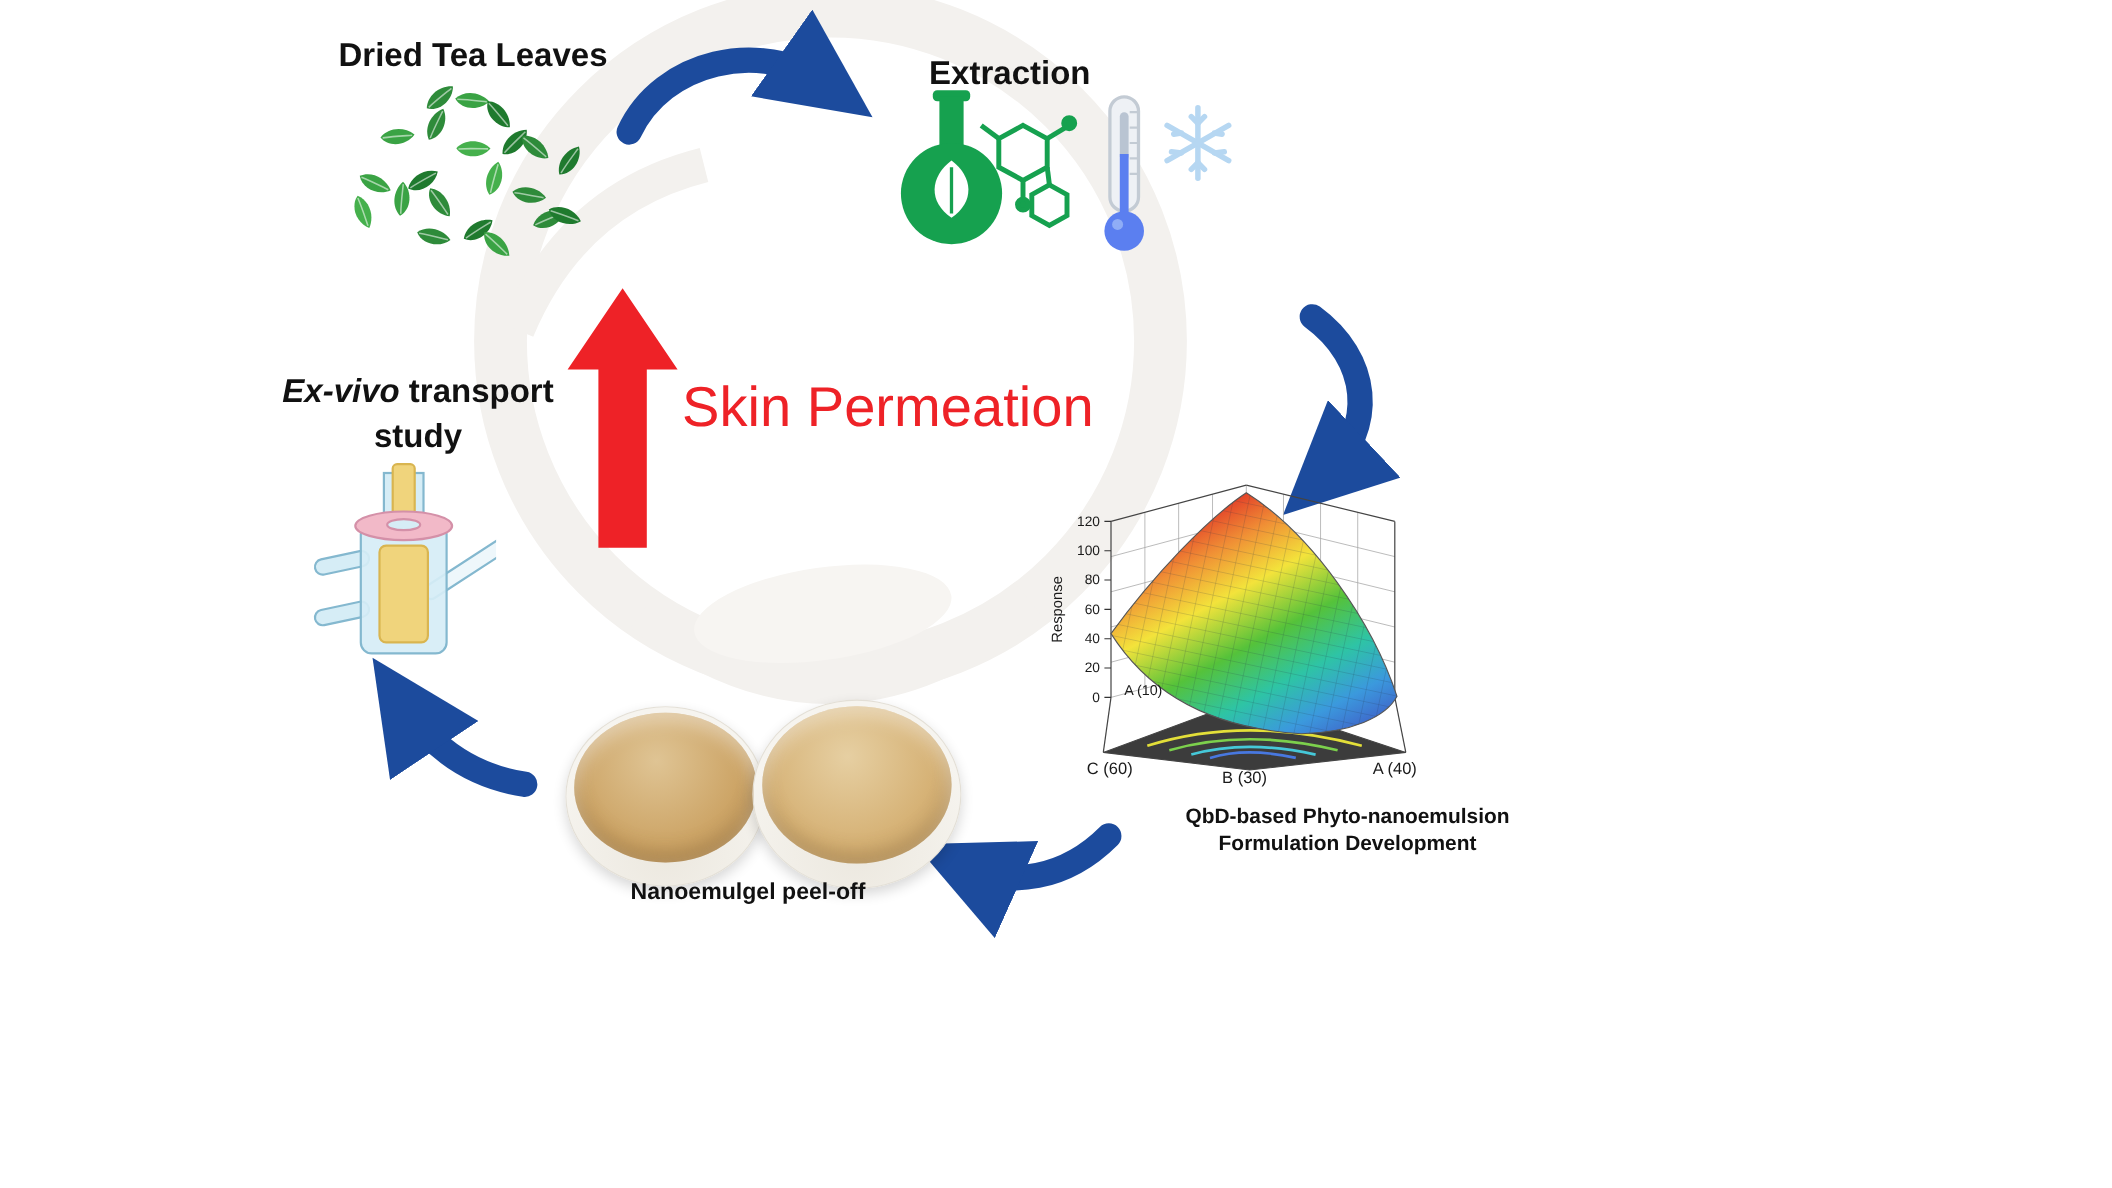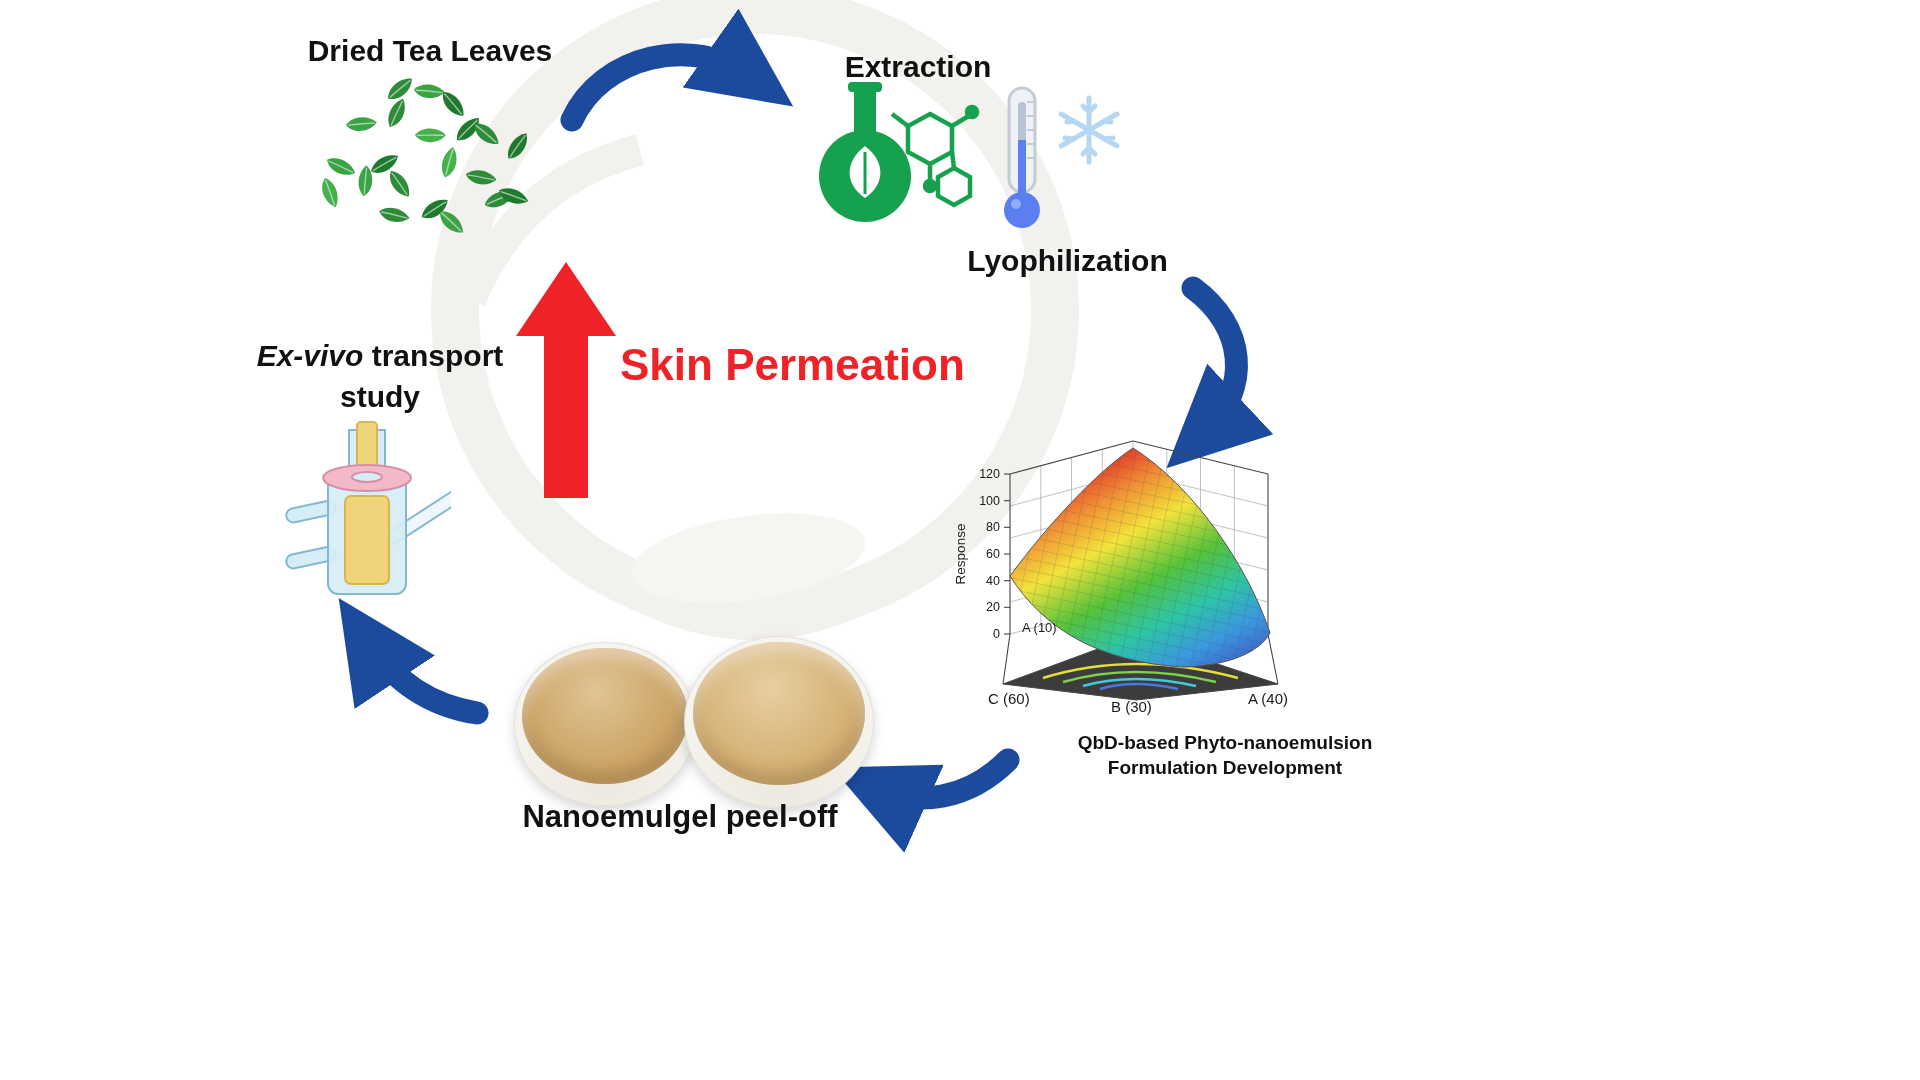--- a/index.html
+++ b/index.html
@@ -1,23 +1,23 @@
 <!DOCTYPE html>
 <html style="--arrow-blue: #1c4b9d; --accent-red: #ee2227; --leaf-green: #2e8b3a; --flask-green: #16a14f; --text-black: #111111;"><head>
 <meta charset="utf-8">
 <style>
   html,body{margin:0;padding:0;background:#fff;}
   .canvas{position:relative;width:1920px;height:1080px;background:#fff;overflow:hidden;
           font-family:"Liberation Sans",sans-serif;}
   .abs{position:absolute;}
   .h{position:absolute;font-weight:bold;color:#111;text-align:center;line-height:1.25;}
   .h-30{font-size:30px;}
-  .h-29{font-size:31px;}
+  .h-29{font-size:21px;}
   .h-27{font-size:19px;line-height:1.34;}
-  .red-text{position:absolute;font-weight:bold;color:var(--accent-red,#ee2227);font-size:44px;}
+  .red-text{position:absolute;font-weight:normal;color:var(--accent-red,#ee2227);font-size:51px;}
   .it{font-style:italic;}
   svg{display:block;}
   svg text{font-family:"Liberation Sans",sans-serif;fill:#1a1a1a;}
   .jar{position:absolute;border-radius:50%;
        background:radial-gradient(circle at 50% 80%, #ece8df 0%, #f6f4ef 70%);
        border:1px solid #e3dfd6;box-shadow:0 5px 12px rgba(0,0,0,.16);}
   .jar .gel{position:absolute;left:4%;right:4%;top:3%;bottom:13%;border-radius:50%;
        background:radial-gradient(circle at 45% 32%, #dfc494 0%, #cda567 58%, #b28a52 100%);
        box-shadow:inset 0 8px 16px rgba(255,255,255,.45), inset 0 -10px 16px rgba(110,80,35,.28);}
   .jar.jar2 .gel{background:radial-gradient(circle at 45% 32%, #e6cfa2 0%, #d6b276 58%, #bd9860 100%);}
@@ -131,21 +131,20 @@
         <line x1="42" y1="12" x2="36" y2="18"></line>
       <line x1="30" y1="60" x2="36" y2="54"></line>
         <line x1="42" y1="60" x2="36" y2="54"></line>
       <line x1="14" y1="28" x2="21" y2="27"></line>
         <line x1="12" y1="44" x2="21" y2="45"></line>
       <line x1="58" y1="28" x2="51" y2="27"></line>
         <line x1="60" y1="44" x2="51" y2="45"></line>
     </g>
   </svg>
 
-  <div class="h h-30" style="left:945px;top:242px;width:245px">Lyophilization</div>
 
   <svg class="abs" style="left:948px;top:426px" width="372" height="302" viewBox="0 0 372 302">
     <defs>
       <linearGradient id="surfGrad" gradientUnits="userSpaceOnUse" x1="185" y1="18" x2="300" y2="235">
         <stop offset="0" stop-color="#e23b28"></stop>
         <stop offset="0.15" stop-color="#f08f35"></stop>
         <stop offset="0.32" stop-color="#f3e33b"></stop>
         <stop offset="0.52" stop-color="#55c23a"></stop>
         <stop offset="0.7" stop-color="#2ec4a5"></stop>
         <stop offset="0.86" stop-color="#3b99dd"></stop>

